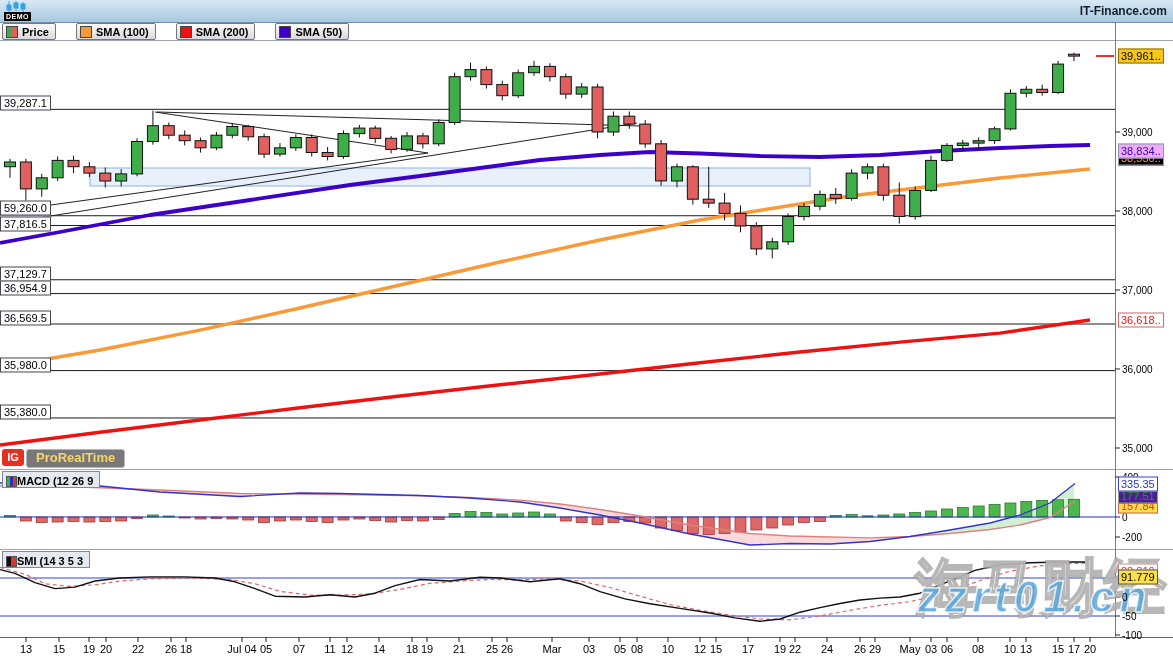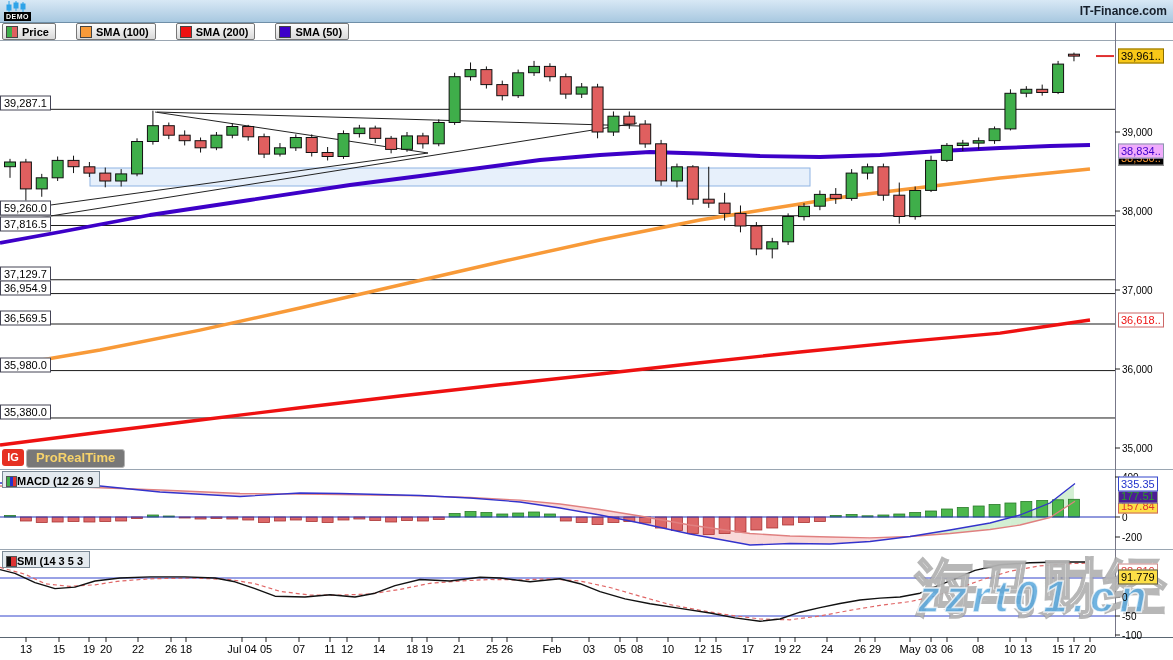--- a/index.html
+++ b/index.html
@@ -492,21 +492,21 @@
     <div class="xlab" style="left:266px">05</div>
     <div class="xlab" style="left:299px">07</div>
     <div class="xlab" style="left:330px">11</div>
     <div class="xlab" style="left:347px">12</div>
     <div class="xlab" style="left:379px">14</div>
     <div class="xlab" style="left:412px">18</div>
     <div class="xlab" style="left:427px">19</div>
     <div class="xlab" style="left:459px">21</div>
     <div class="xlab" style="left:492px">25</div>
     <div class="xlab" style="left:507px">26</div>
-    <div class="xlab" style="left:552px">Feb</div>
+    <div class="xlab" style="left:552px">Mar</div>
     <div class="xlab" style="left:589px">03</div>
     <div class="xlab" style="left:620px">05</div>
     <div class="xlab" style="left:637px">08</div>
     <div class="xlab" style="left:668px">10</div>
     <div class="xlab" style="left:700px">12</div>
     <div class="xlab" style="left:716px">15</div>
     <div class="xlab" style="left:748px">17</div>
     <div class="xlab" style="left:780px">19</div>
     <div class="xlab" style="left:795px">22</div>
     <div class="xlab" style="left:827px">24</div>

